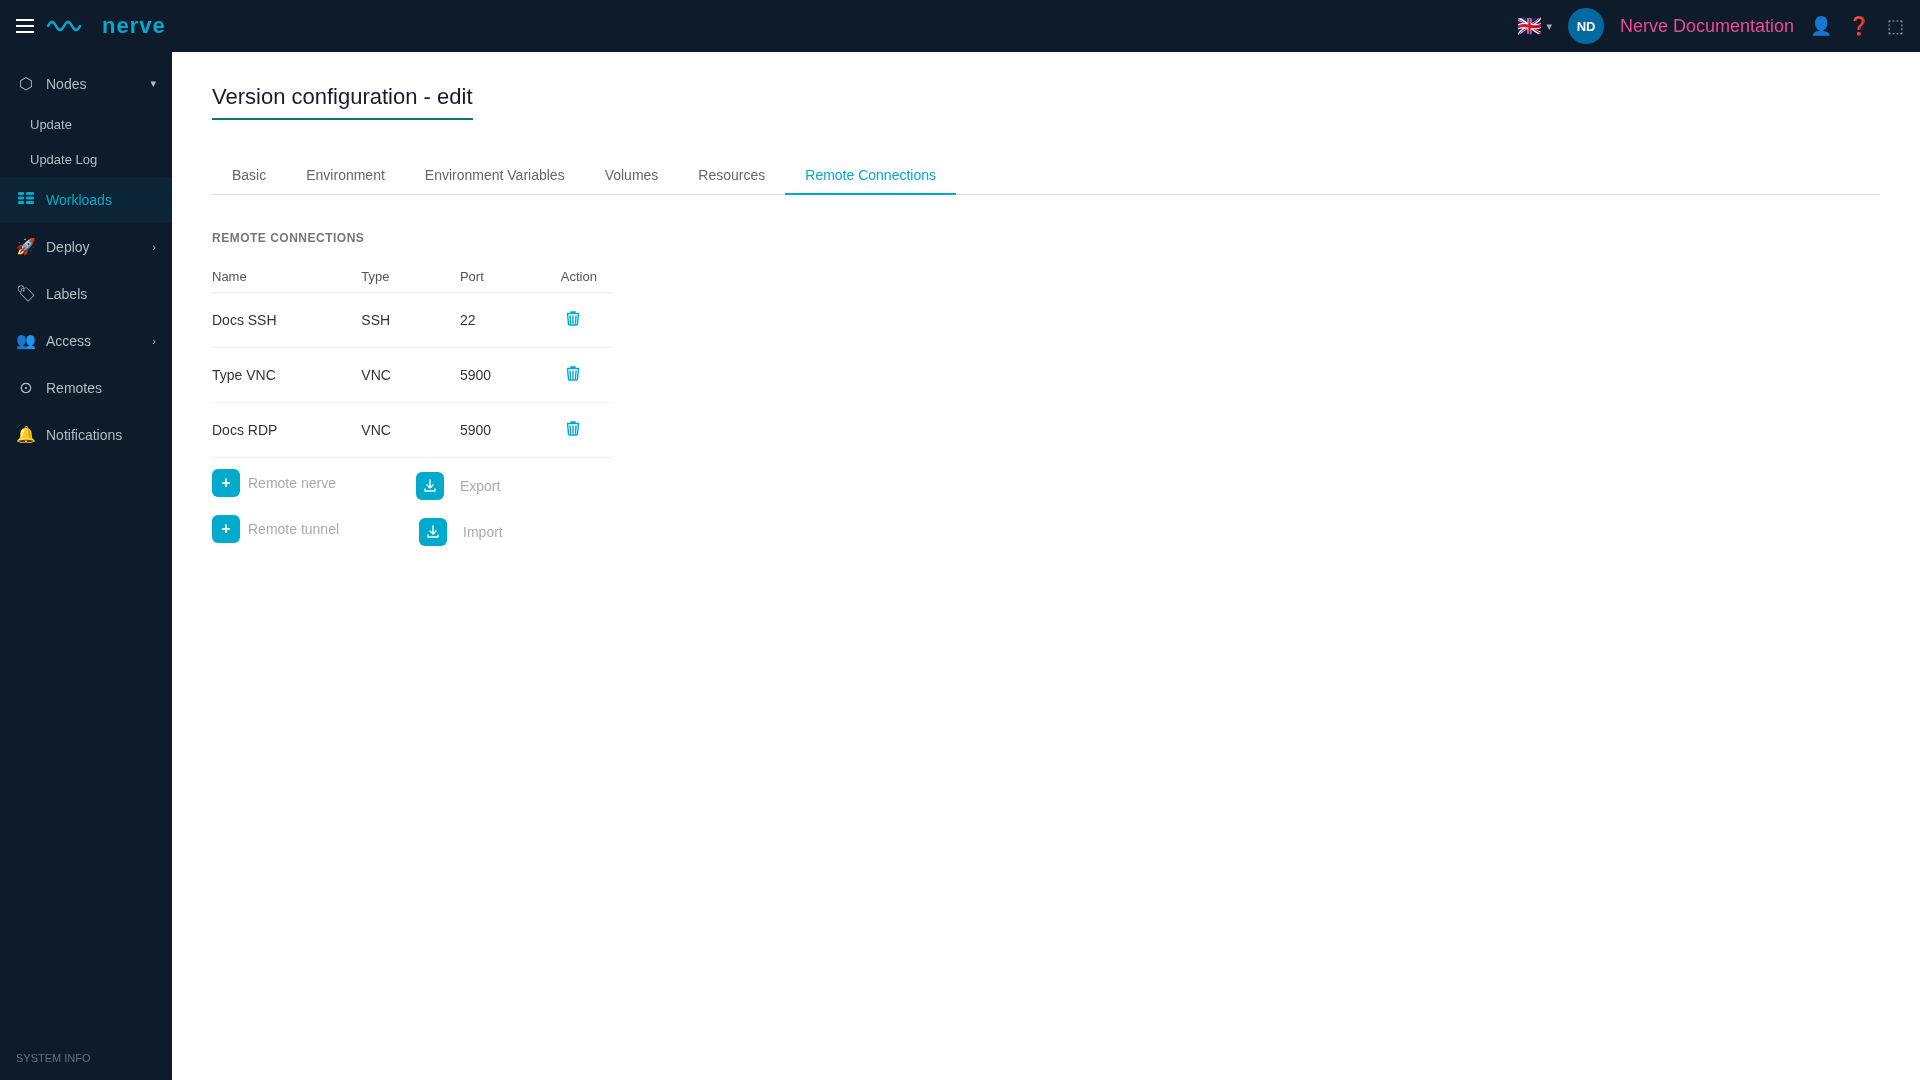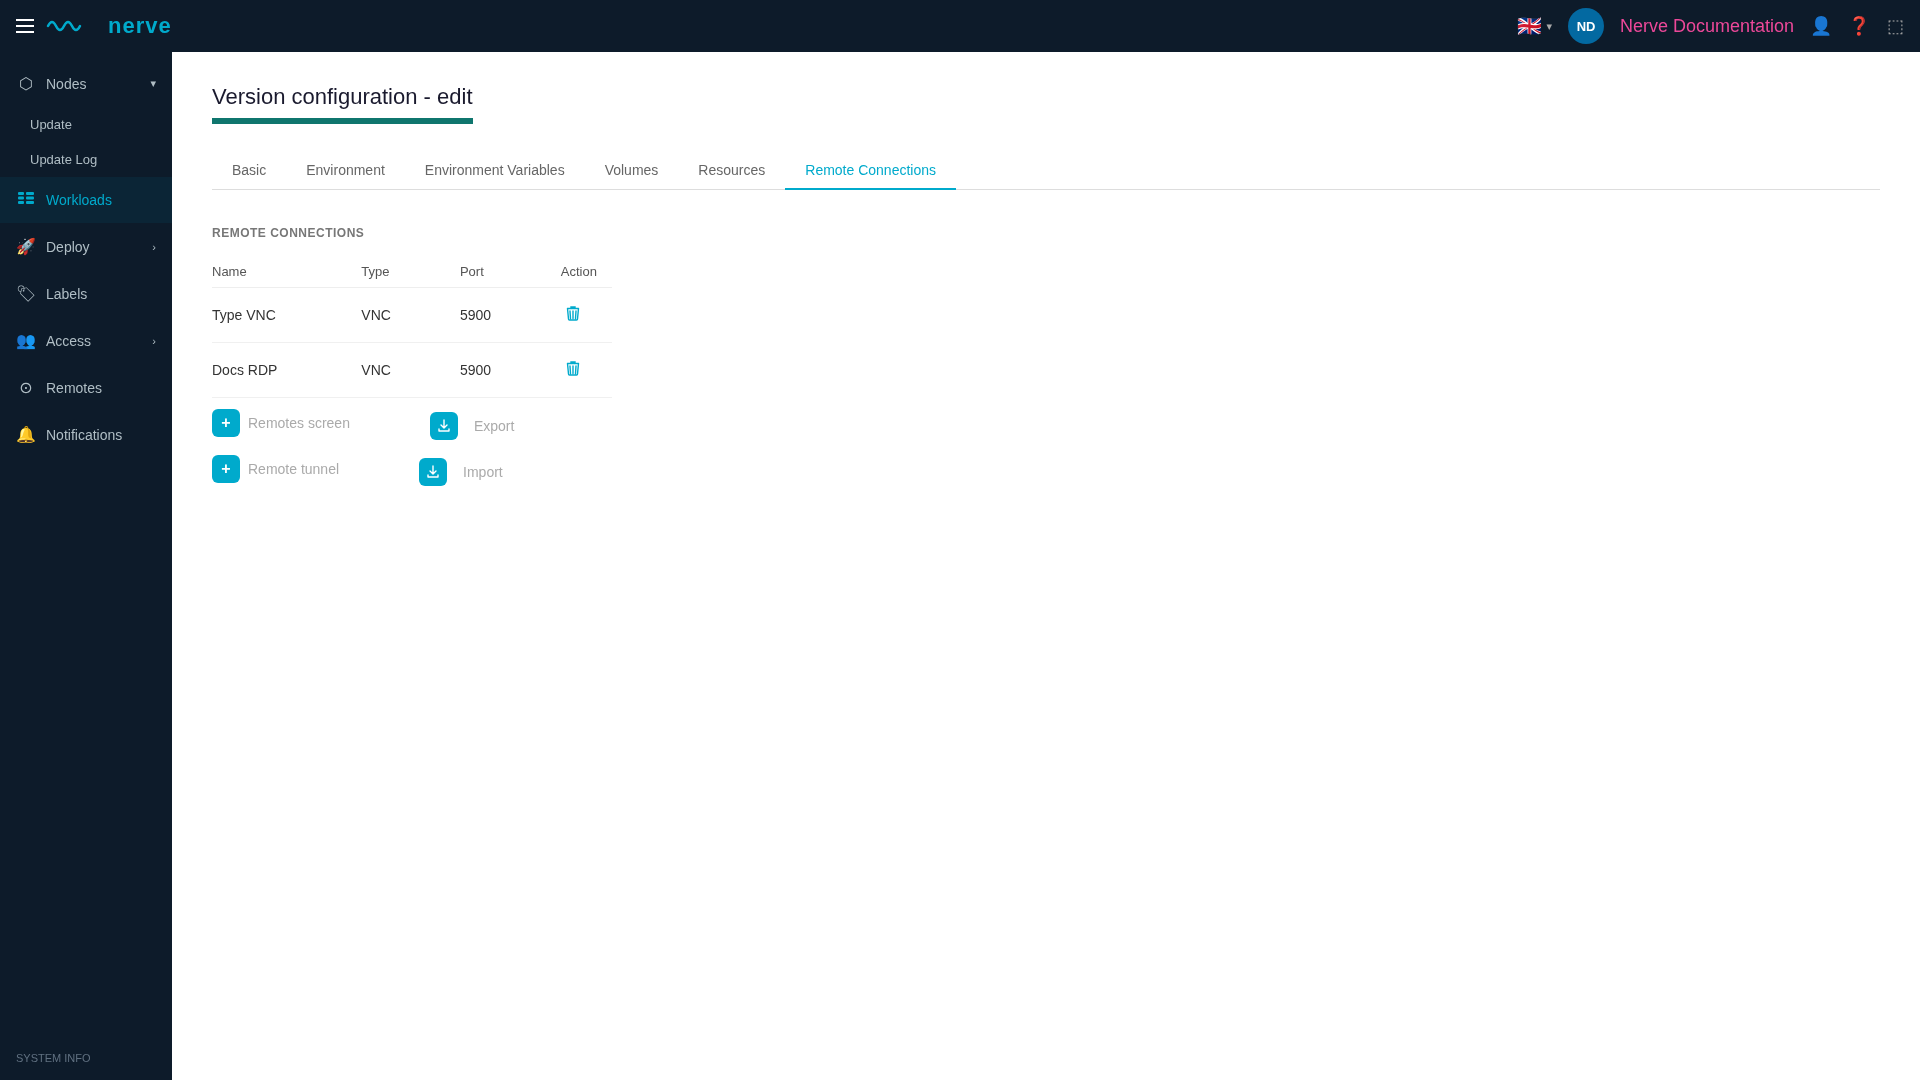--- a/index.html
+++ b/index.html
@@ -10,21 +10,21 @@
       background: #0d1b2a;
       height: 52px;
       display: flex;
       align-items: center;
       padding: 0 16px;
       flex-shrink: 0;
       color: white;
       justify-content: space-between;
     }
     .topbar-left { display: flex; align-items: center; gap: 12px; }
-    .topbar-logo { display: flex; align-items: center; gap: 26px; }
+    .topbar-logo { display: flex; align-items: center; gap: 20px; }
     .hamburger-icon { display: flex; flex-direction: column; gap: 4px; cursor: pointer; }
     .hamburger-icon span { display: block; width: 18px; height: 2px; background: white; }
     .logo-text { font-size: 22px; font-weight: bold; color: #00aacc; letter-spacing: 1px; }
     .topbar-right { display: flex; align-items: center; gap: 16px; }
     .flag-btn { display: flex; align-items: center; gap: 4px; cursor: pointer; background: none; border: none; color: white; }
     .flag-emoji { font-size: 20px; }
     .avatar-circle {
       width: 36px; height: 36px; border-radius: 50%; background: #0369a1;
       display: flex; align-items: center; justify-content: center;
       font-weight: bold; color: white; font-size: 13px; cursor: pointer;
@@ -77,23 +77,23 @@
     .main-inner {
       flex: 1;
       padding: 32px 40px;
       overflow-y: auto;
     }
     .page-title {
       font-size: 22px;
       font-weight: 400;
       color: #1a1a2e;
       padding-bottom: 8px;
-      border-bottom: 6px solid #0f766e;
+      border-bottom: 2px solid #0f766e;
       display: inline-block;
-      margin-bottom: 28px;
+      margin-bottom: 37px;
     }
 
     
     .tabs { display: flex; gap: 0; border-bottom: 1px solid #ddd; margin-bottom: 36px; }
     .tab {
       padding: 10px 20px;
       font-size: 14px;
       color: #666;
       cursor: pointer;
       border-bottom: 2px solid transparent;
@@ -313,20 +313,32 @@
       <table class="connections-table">
         <thead>
           <tr>
             <th>Name</th>
             <th>Type</th>
             <th>Port</th>
             <th>Action</th>
           </tr>
         </thead>
         <tbody>
+          <tr>
+            <td>Docs SSH</td>
+            <td>SSH</td>
+            <td>22</td>
+            <td>
+              <button class="delete-btn" title="Delete">
+                <svg width="16" height="18" viewBox="0 0 16 18" fill="none">
+                    <path d="M3 4.5h10M6 4.5V3h4v1.5M5 7l.5 7.5M8 7v7.5M11 7l-.5 7.5M2.5 4.5l1 10.5a1 1 0 001 1h7a1 1 0 001-1l1-10.5" stroke="#00aacc" stroke-width="1.4" stroke-linecap="round"></path>
+                  </svg>
+              </button>
+            </td>
+          </tr>
           <tr>
             <td>Type VNC</td>
             <td>VNC</td>
             <td>5900</td>
             <td>
               <button class="delete-btn" title="Delete">
                 <svg width="16" height="18" viewBox="0 0 16 18" fill="none">
                     <path d="M3 4.5h10M6 4.5V3h4v1.5M5 7l.5 7.5M8 7v7.5M11 7l-.5 7.5M2.5 4.5l1 10.5a1 1 0 001 1h7a1 1 0 001-1l1-10.5" stroke="#00aacc" stroke-width="1.4" stroke-linecap="round"></path>
                   </svg>
               </button>
@@ -345,21 +357,21 @@
             </td>
           </tr>
         </tbody>
       </table>
 
       
       <div class="action-buttons">
         <div class="action-row">
           <button class="add-btn">
             <div class="add-btn-icon">+</div>
-            <span class="add-btn-label">Remotes screen</span>
+            <span class="add-btn-label">Remote nerve</span>
           </button>
           <button class="io-btn">
             <div class="io-btn-icon">
               <svg width="14" height="14" viewBox="0 0 14 14" fill="none">
                 <path d="M7 1v8M4 6l3 3 3-3M2 10v2h10v-2" stroke="white" stroke-width="1.4" stroke-linecap="round" stroke-linejoin="round"></path>
               </svg>
             </div>
             <span class="io-btn-label">Export</span>
           </button>
         </div>

